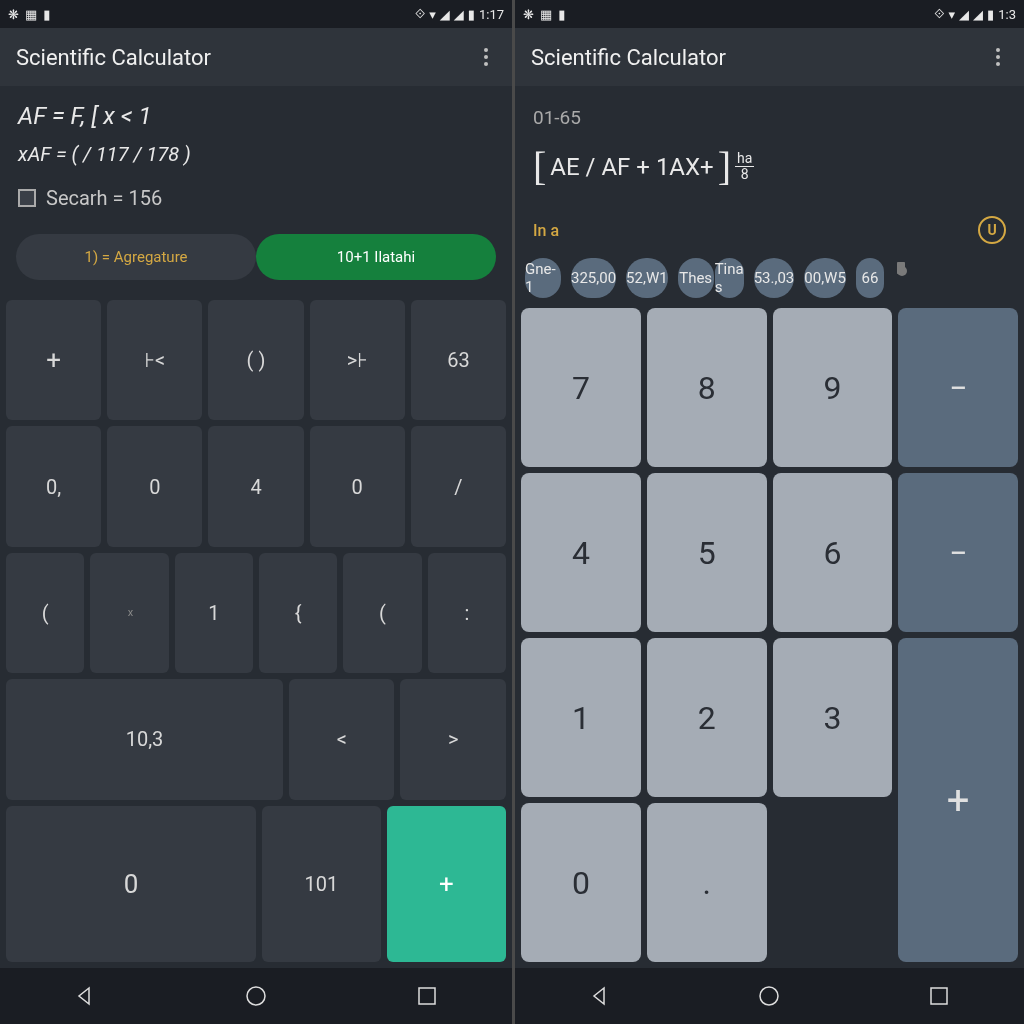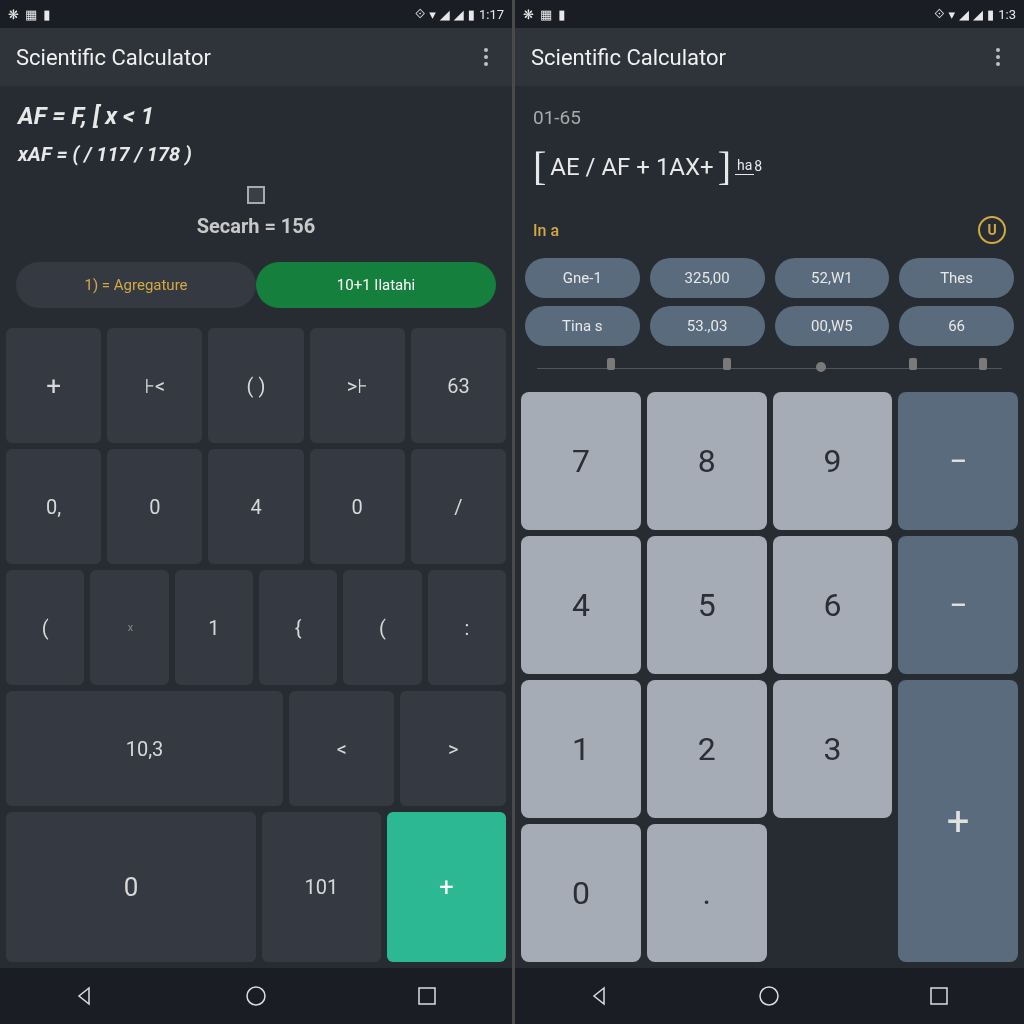--- a/index.html
+++ b/index.html
@@ -4,49 +4,49 @@
 <style>
 * { margin: 0; padding: 0; box-sizing: border-box; font-family: -apple-system, Roboto, sans-serif; }
 body { background: #1a1d23; width: 1024px; height: 1024px; display: flex; }
 .phone { width: 512px; height: 1024px; display: flex; flex-direction: column; background: #272c33; }
 .status-bar { height: 28px; background: #1a1d23; color: #e8e8e8; display: flex; justify-content: space-between; align-items: center; padding: 0 8px; font-size: 13px; }
 .status-left { display: flex; gap: 6px; }
 .status-right { display: flex; gap: 4px; align-items: center; }
 .app-bar { height: 58px; background: #2f343b; display: flex; align-items: center; justify-content: space-between; padding: 0 16px; color: #f0f0f0; font-size: 22px; font-weight: 400; }
 .menu-dots { display: flex; flex-direction: column; gap: 3px; padding: 8px; }
 .menu-dots span { width: 4px; height: 4px; border-radius: 50%; background: #c0c0c0; }
-.display-area { flex: 0 0 auto; padding: 16px 18px 10px; color: #e8e8e8; font-family: 'Times New Roman', serif; font-weight: bold; }
+.display-area { flex: 0 0 auto; padding: 16px 18px 10px; color: #e8e8e8; font-family: 'Times New Roman', serif; }
 .formula-line { font-size: 24px; margin-bottom: 12px; font-style: italic; white-space: nowrap; }
 .formula-line2 { font-size: 20px; margin-bottom: 20px; font-style: italic; }
-.result-line { display: flex; align-items: center; gap: 10px; font-size: 20px; color: #c8c8c8; font-family: Roboto, sans-serif; font-style: normal; flex-direction: column; }
+.result-line { display: flex; align-items: center; gap: 10px; font-size: 20px; color: #c8c8c8; font-family: Roboto, sans-serif; font-style: normal; }
 .checkbox { width: 18px; height: 18px; border: 2px solid #aaa; background: #3a3f47; }
 .pill-row { display: flex; gap: 0; padding: 14px 16px; }
 .pill { flex: 1; height: 46px; border-radius: 23px; display: flex; align-items: center; justify-content: center; font-size: 15px; }
 .pill-dark { background: #353a42; color: #d4a843; }
 .pill-red { background: #15803d; color: #fff; }
 .keypad { flex: 1; display: flex; flex-direction: column; gap: 6px; padding: 6px; }
 .krow { display: flex; gap: 6px; flex: 1; }
 .key { flex: 1; background: #353a42; border-radius: 6px; display: flex; align-items: center; justify-content: center; color: #d8d8d8; font-size: 20px; }
 .key-lg { font-size: 26px; }
 .key-green { background: #2db894; color: #fff; }
 .key-flex2 { flex: 2.1; }
 .nav-bar { height: 56px; background: #1a1d23; display: flex; justify-content: space-around; align-items: center; }
 .nav-btn { width: 24px; height: 24px; }
 
 
 .display-area-r { padding: 20px 18px 10px; color: #e8e8e8; }
 .small-expr { font-size: 19px; color: #aaa; margin-bottom: 14px; font-family: Roboto, sans-serif; }
 .big-expr { font-size: 24px; font-family: 'Times New Roman', serif; display: flex; align-items: center; gap: 4px; }
 .bracket { font-size: 40px; font-weight: 100; font-family: 'Times New Roman', serif; }
-.frac { display: inline-flex; flex-direction: row; align-items: center; font-size: 14px; line-height: 1.1; }
+.frac { display: inline-flex; flex-direction: column; align-items: center; font-size: 14px; line-height: 1.1; }
 .frac .fn { border-bottom: 1px solid #e8e8e8; padding: 0 2px; }
 .mode-row { display: flex; justify-content: space-between; align-items: center; padding: 16px 18px 8px; }
 .mode-label { color: #d4a843; font-size: 16px; font-weight: 500; text-align: right; }
 .undo-btn { width: 28px; height: 28px; border: 2px solid #d4a843; border-radius: 50%; display: flex; align-items: center; justify-content: center; color: #d4a843; font-size: 14px; font-weight: bold; }
-.chip-section { padding: 6px 10px; display: flex; flex-direction: column; gap: 8px; }
+.chip-section { padding: 6px 10px; display: flex; flex-direction: row; gap: 1px; }
 .chip-row { display: flex; gap: 10px; }
 .chip { flex: 1; height: 40px; background: #5a6b7d; border-radius: 20px; display: flex; align-items: center; justify-content: center; color: #e8e8e8; font-size: 15px; }
 .slider-track { height: 20px; position: relative; margin: 4px 12px; }
 .slider-track::before { content: ''; position: absolute; top: 50%; left: 0; right: 0; height: 1px; background: #555; }
 .slider-tick { position: absolute; top: 0; width: 8px; height: 12px; background: #7a7a7a; border-radius: 2px; }
 .numpad { flex: 1; display: grid; grid-template-columns: repeat(4, 1fr); grid-auto-rows: 1fr; gap: 6px; padding: 4px 6px 6px; }
 .nkey { background: #a5acb5; border-radius: 8px; display: flex; align-items: center; justify-content: center; font-size: 32px; color: #2a2e35; font-weight: 400; }
 .nkey-op { background: #5a6b7d; color: #e0e0e0; }
 .nkey-tall { grid-row: span 2; font-size: 40px; }
 .sub { font-size: 11px; color: #888; margin-left: 2px; vertical-align: sub; }

